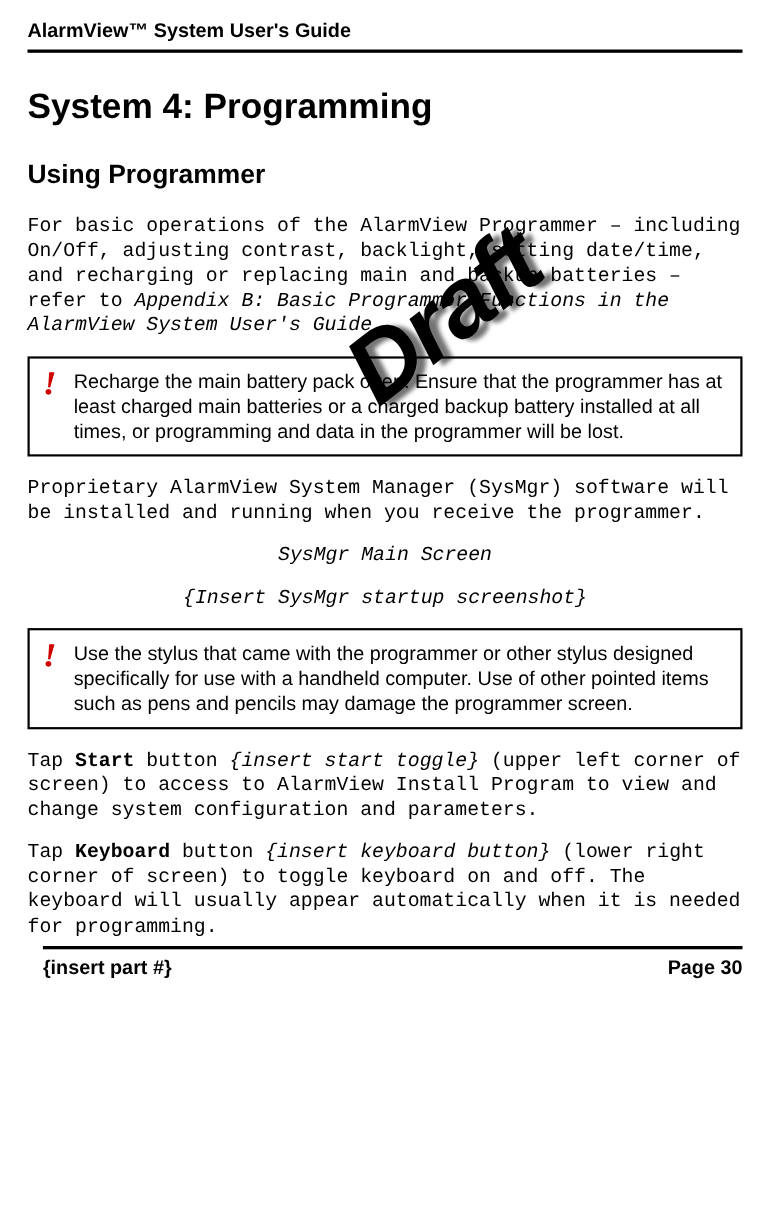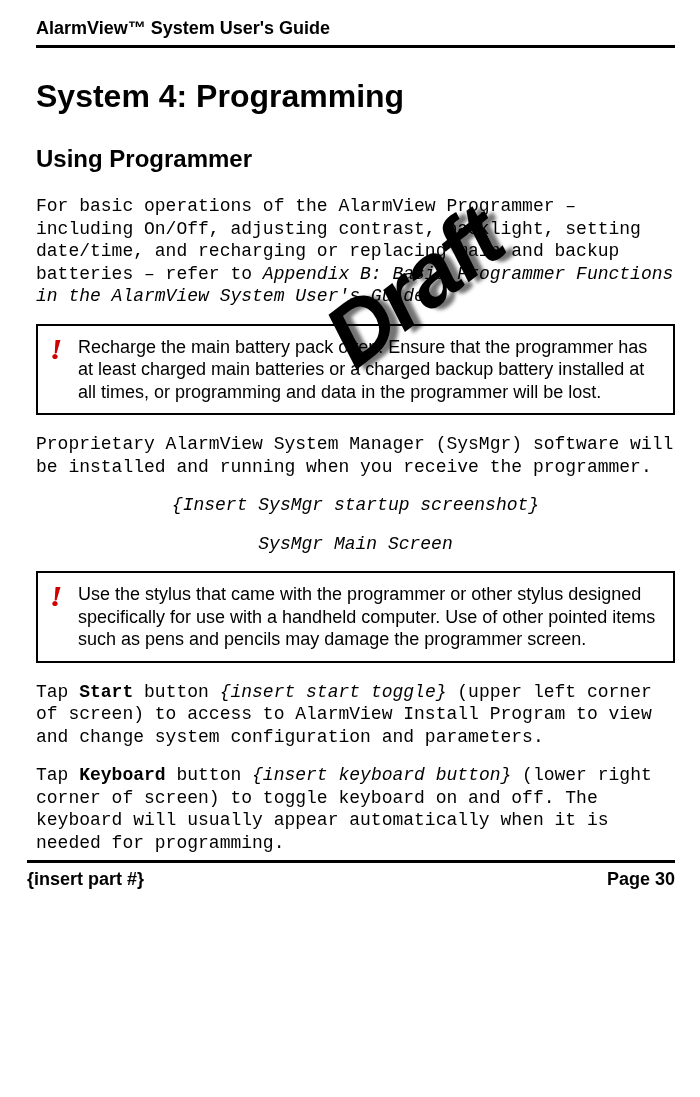--- a/index.html
+++ b/index.html
@@ -6,21 +6,21 @@
     margin: 0;
     padding: 0;
     font-family: Arial, Helvetica, sans-serif;
     background: #fff;
     color: #000;
     width: 700px;
   }
   .page {
     width: 700px;
     height: 906px;
-    padding: 18px 25px 0 36px;
+    padding: 18px 25px 0 25px;
     box-sizing: border-box;
     position: relative;
   }
   .header-title {
     font-weight: bold;
     font-size: 18px;
     padding-bottom: 4px;
   }
   .hr-thick {
     border: none;
@@ -83,21 +83,21 @@
     text-shadow: 6px 6px 4px rgba(0,0,0,0.55);
     letter-spacing: -2px;
     pointer-events: none;
   }
   .content-wrap {
     position: relative;
   }
   .footer {
     position: absolute;
     bottom: 16px;
-    left: 27px;
+    left: 39px;
     right: 25px;
   }
   .hr-footer {
     border: none;
     border-top: 3px solid #000;
     margin: 0 0 6px 0;
   }
   .footer-row {
     display: flex;
     justify-content: space-between;
@@ -124,23 +124,23 @@
       <span>For basic operations of the AlarmView Programmer – including On/Off, adjusting contrast, backlight, setting date/time, and recharging or replacing main and backup batteries – refer to </span><span class="italic">Appendix B: Basic Programmer Functions in the AlarmView System User's Guide</span><span>.</span>
     </p>
 
     <div class="warning-box">
       <div class="warning-icon">!</div>
       <div class="warning-text">Recharge the main battery pack often. Ensure that the programmer has at least charged main batteries or a charged backup battery installed at all times, or programming and data in the programmer will be lost.</div>
     </div>
 
     <p class="body-text">Proprietary AlarmView System Manager (SysMgr) software will be installed and running when you receive the programmer.</p>
 
+    <p class="body-text center italic">SysMgr Main Screen</p>
+
     <p class="body-text center italic">{Insert SysMgr startup screenshot}</p>
-
-    <p class="body-text center italic">SysMgr Main Screen</p>
 
 
     <div class="warning-box">
       <div class="warning-icon">!</div>
       <div class="warning-text">Use the stylus that came with the programmer or other stylus designed specifically for use with a handheld computer. Use of other pointed items such as pens and pencils may damage the programmer screen.</div>
     </div>
 
     <p class="body-text">
       <span>Tap </span><span class="bold">Start</span><span> button </span><span class="italic">{insert start toggle}</span><span> (upper left corner of screen) to access to AlarmView Install Program to view and change system configuration and parameters.</span>
     </p>

